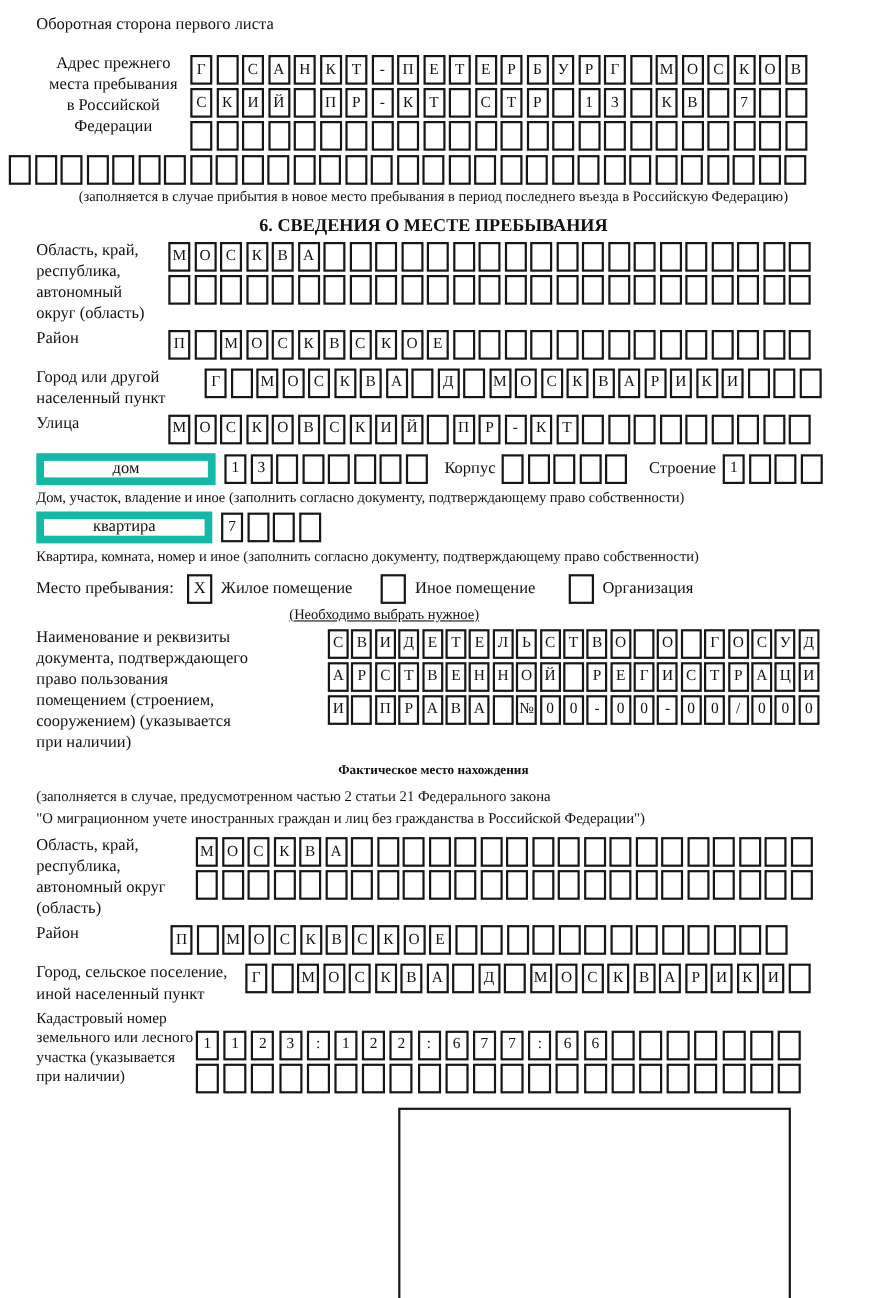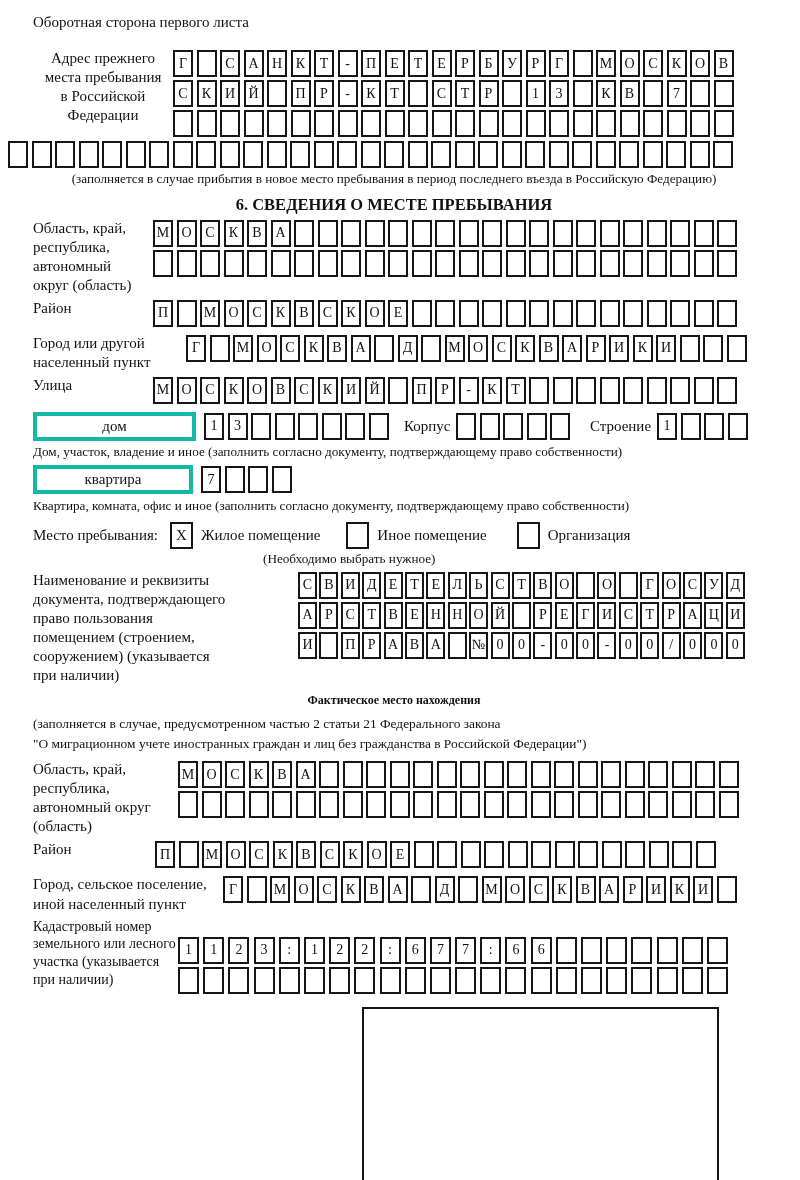--- a/index.html
+++ b/index.html
@@ -30,35 +30,35 @@
 
   .fullrow{margin-left:-25px; margin-top:1px;}
 
   .cap{font-size:13.2px; line-height:1.25;}
   .cap.center{text-align:center;}
   .h1{font-size:16.5px; font-weight:bold; text-align:center; margin:7px 0 4px 0;}
   .h2{font-size:12px; font-weight:bold; text-align:center; margin:8px 0 6px 0;}
 
   
   .inline-row{display:flex; align-items:center; margin-top:5px;}
-  .labelbox{box-sizing:border-box; border:4px solid #14b8a6; height:29px; display:flex;
+  .labelbox{box-sizing:border-box; border:7px solid #14b8a6; height:29px; display:flex;
             align-items:center; justify-content:center; font-size:15px;}
   .labelbox.dom{width:163px; margin-right:8px;}
   .labelbox.kv{width:160px; margin-right:8px;}
   .small-lbl{font-size:15px; margin:0 6px 0 12px;}
 
   
   .stay{display:flex; align-items:center; margin-top:7px; font-size:15px;}
   .cb{box-sizing:border-box; width:23px; height:27px; border:2px solid #161616; display:flex;
       align-items:center; justify-content:center; font-size:15px; flex:0 0 auto;}
   .stay .opt-lbl{margin:0 0 0 8px;}
   .stay .cb.c1{margin-left:12px;}
   .stay .cb.c2{margin-left:26px;}
   .stay .cb.c3{margin-left:30px;}
-  .stay-note{font-size:13.2px; margin:2px 0 2px 230px;}
+  .stay-note{font-size:13.2px; margin:2px 0 2px 230px;text-decoration:underline;}
 
   
   .fact-note{font-size:13.4px; text-align:left; line-height:1.5;}
 
   
   .stamp-box{box-sizing:border-box; width:357px; height:177px; border:2px solid #161616;
              margin:10px 0 0 329px;}
 </style>
 </head>
 <body>
@@ -384,21 +384,21 @@
 
   <div class="inline-row">
     <div class="labelbox kv">квартира</div>
     <div class="cellrow" style="margin-bottom:0;">
         <span class="cell">7</span>
         <span class="cell"></span>
         <span class="cell"></span>
         <span class="cell"></span>
       </div>
   </div>
-  <div class="cap" style="margin-top:4px;">Квартира, комната, офис и иное (заполнить согласно документу, подтверждающему право собственности)</div>
+  <div class="cap" style="margin-top:4px;">Квартира, комната, номер и иное (заполнить согласно документу, подтверждающему право собственности)</div>
 
   <div class="stay">
     <span>Место пребывания:</span>
     <span class="cb c1">X</span>
     <span class="opt-lbl">Жилое помещение</span>
     <span class="cb c2"></span>
     <span class="opt-lbl">Иное помещение</span>
     <span class="cb c3"></span>
     <span class="opt-lbl">Организация</span>
   </div>

